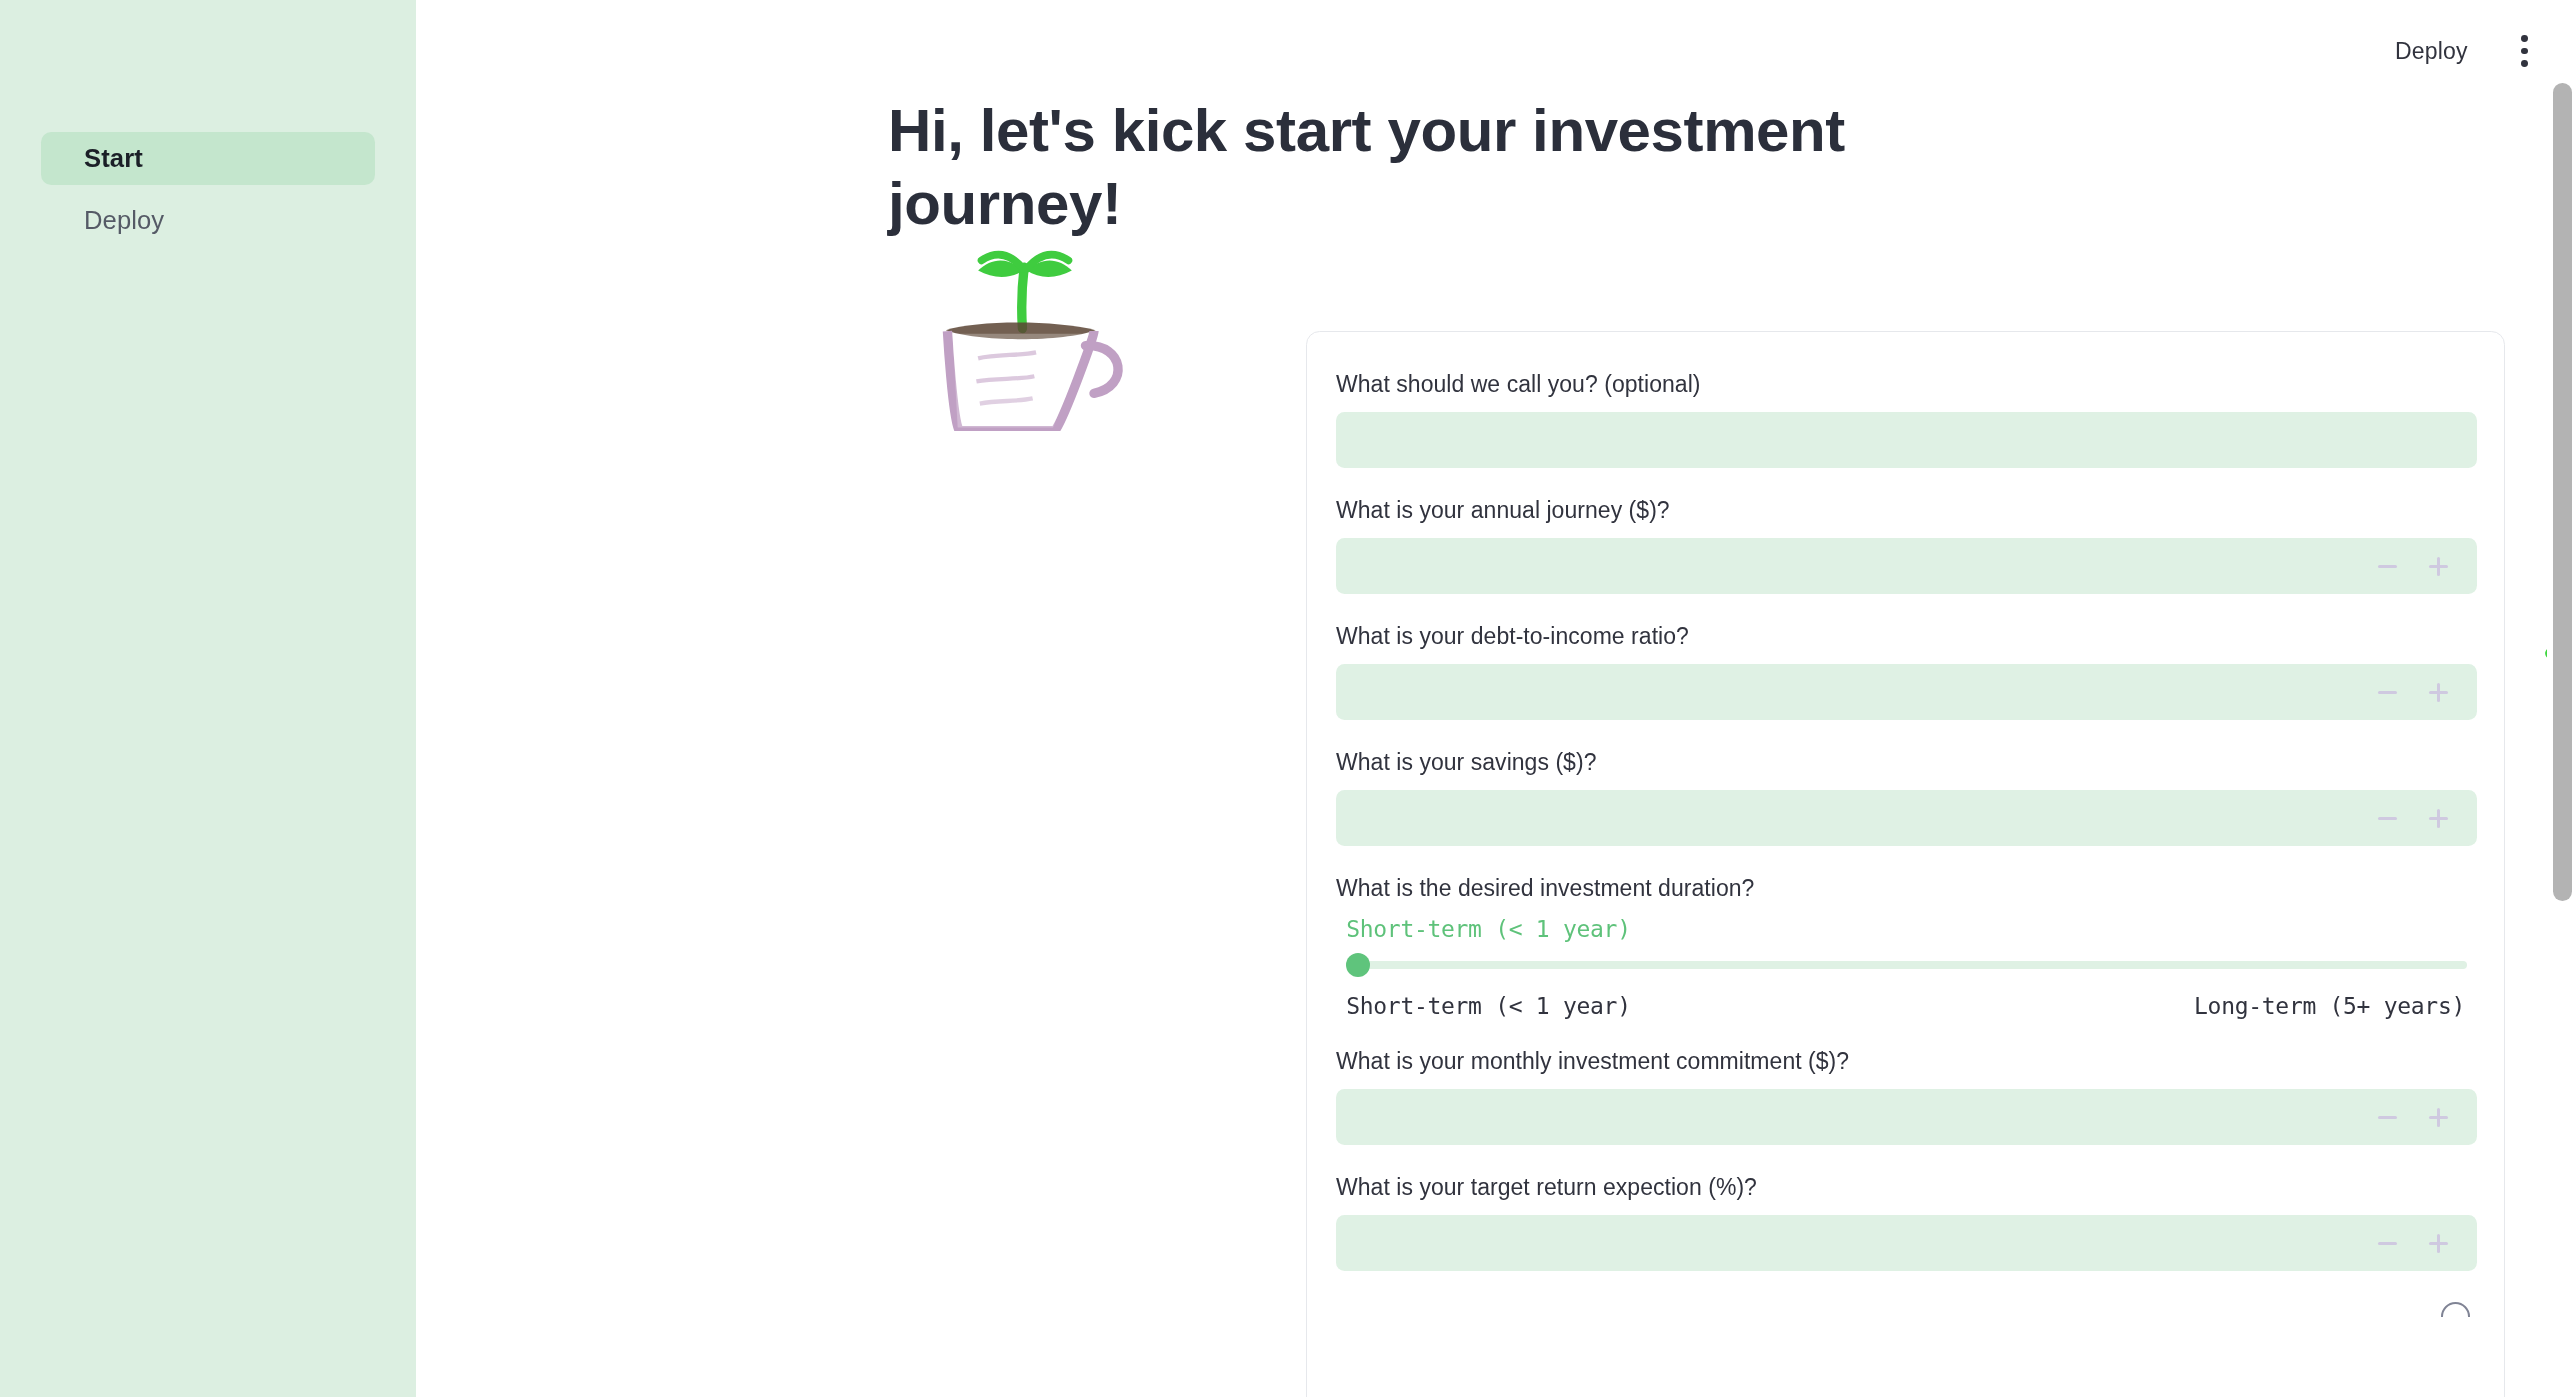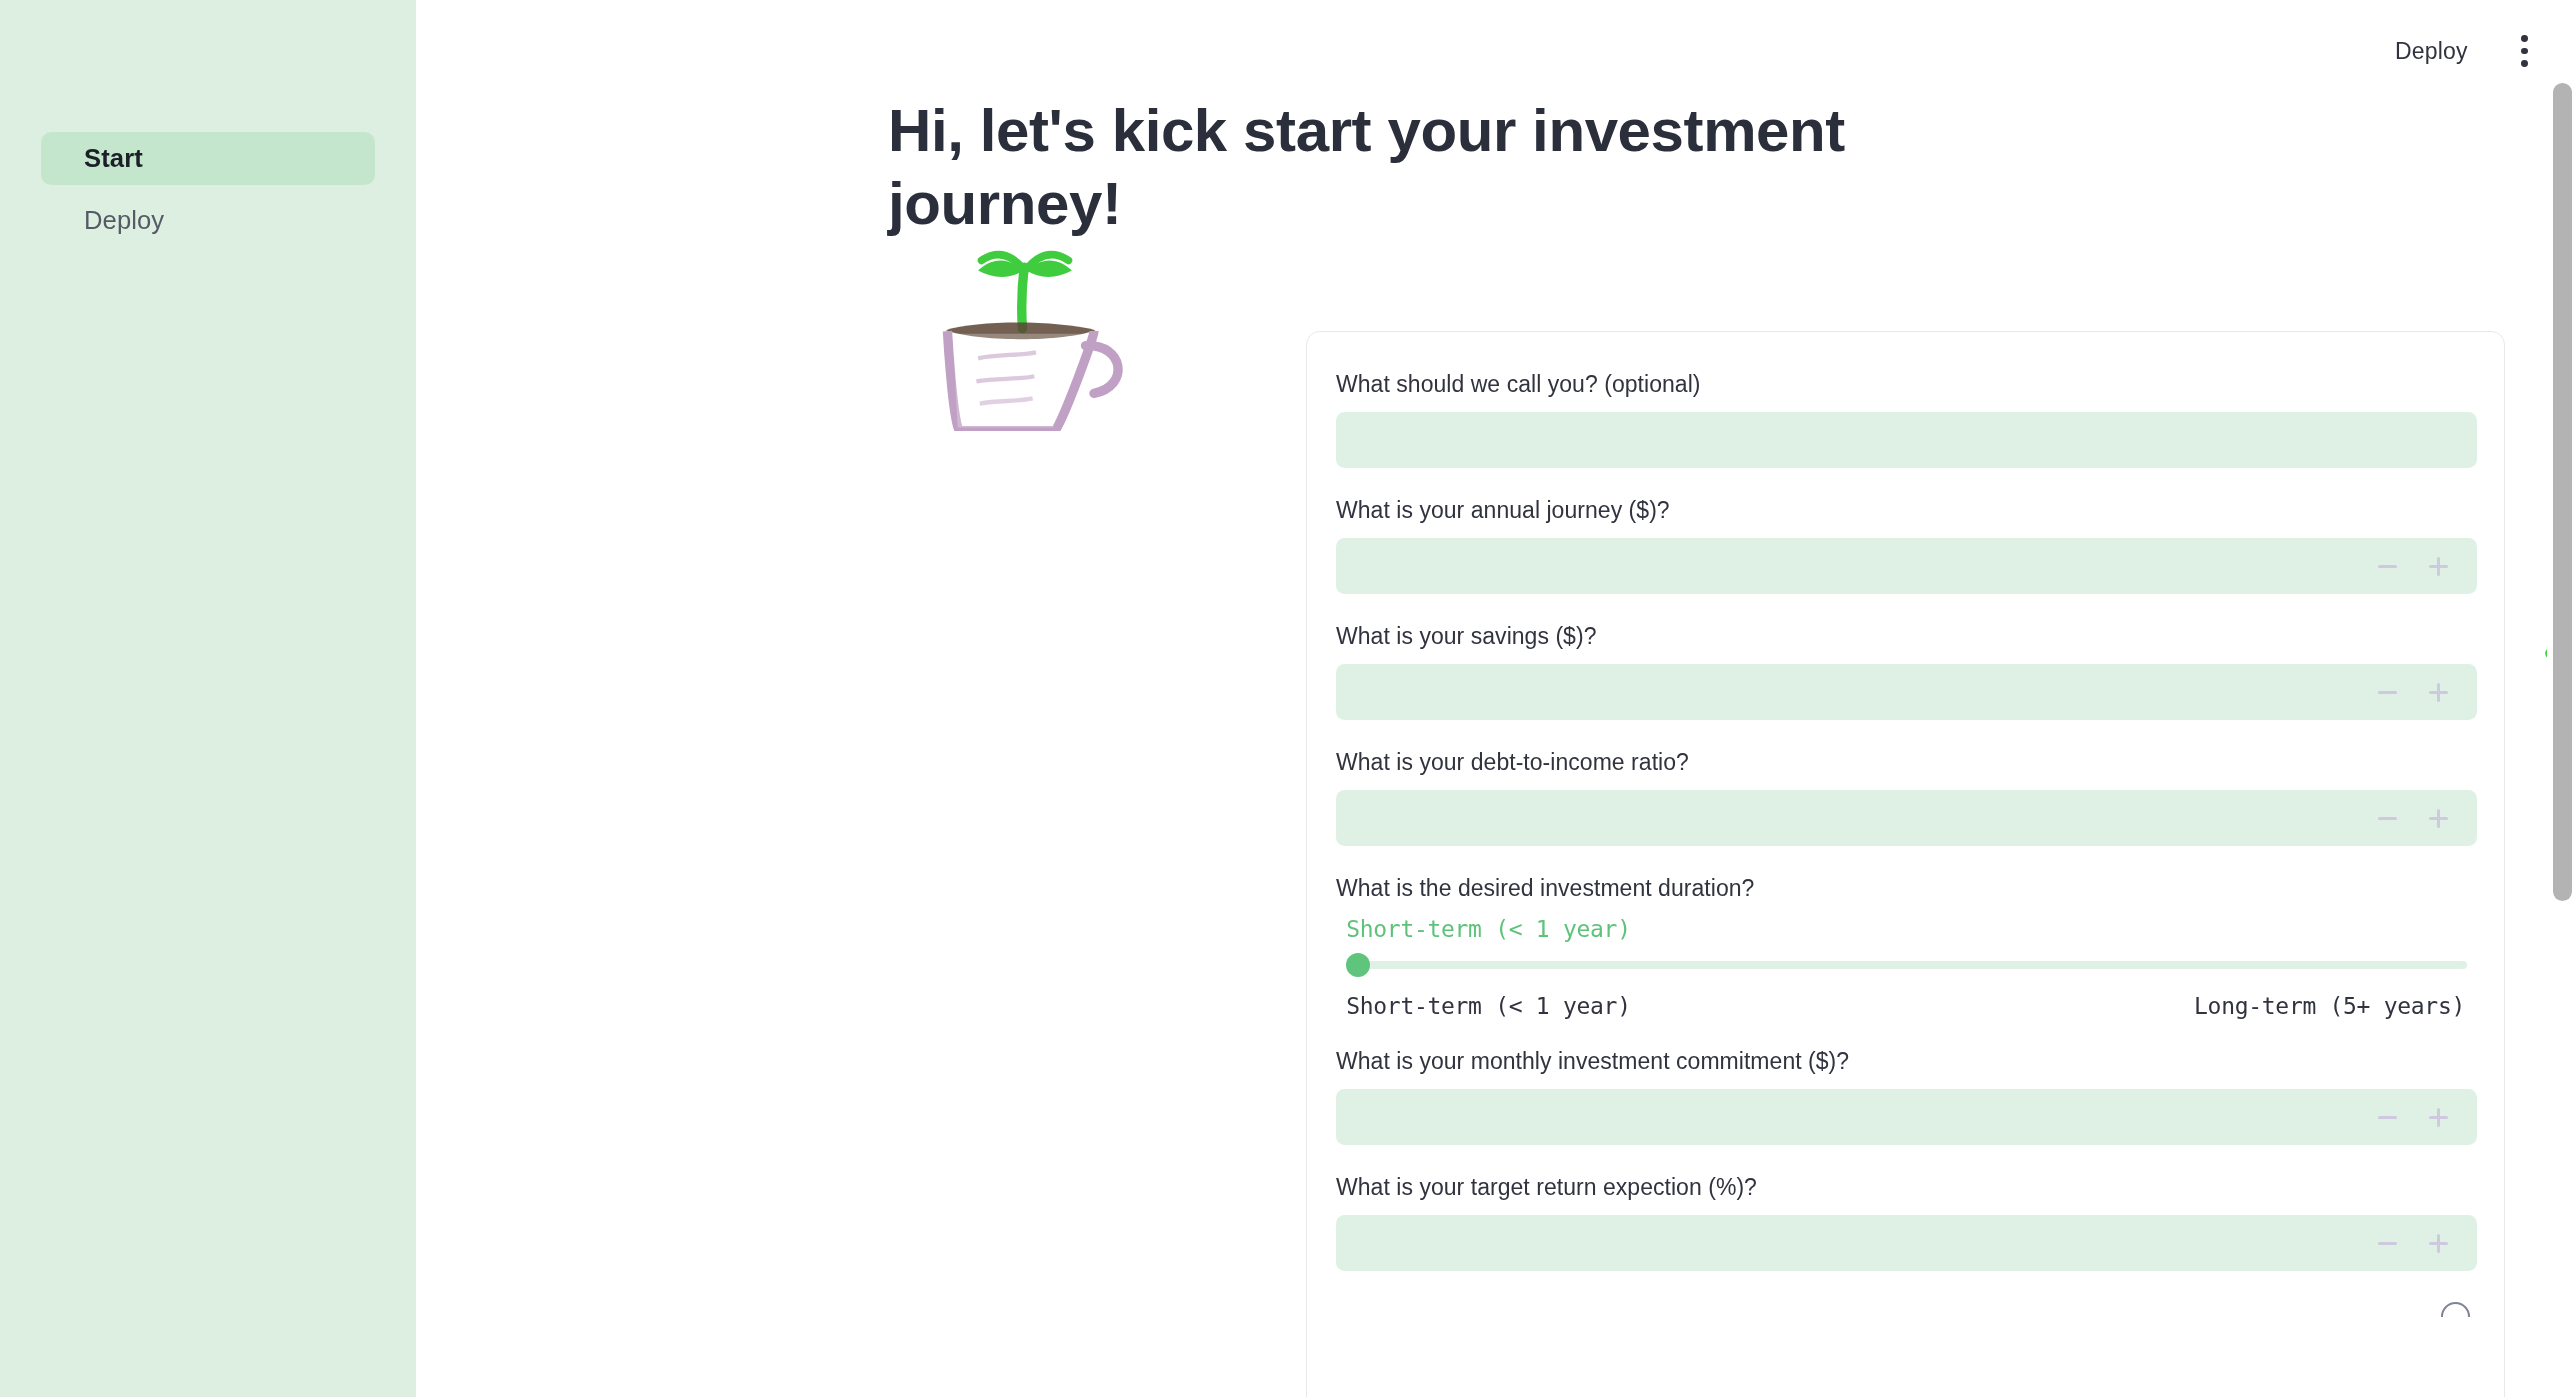--- a/index.html
+++ b/index.html
@@ -412,32 +412,32 @@
         <div class="input-shell">
           <input type="text" value="" placeholder="" style="">
           <div class="stepper">
             <button class="step-btn minus"></button>
             <button class="step-btn plus"></button>
           </div>
         </div>
       </div>
 
       <div class="field">
-        <div class="field-label">What is your savings ($)?</div>
+        <div class="field-label">What is your debt-to-income ratio?</div>
         <div class="input-shell">
           <input type="text" value="" placeholder="" style="">
           <div class="stepper">
             <button class="step-btn minus"></button>
             <button class="step-btn plus"></button>
           </div>
         </div>
       </div>
 
       <div class="field">
-        <div class="field-label">What is your debt-to-income ratio?</div>
+        <div class="field-label">What is your savings ($)?</div>
         <div class="input-shell">
           <input type="text" value="" placeholder="" style="">
           <div class="stepper">
             <button class="step-btn minus"></button>
             <button class="step-btn plus"></button>
           </div>
         </div>
       </div>
 
       <div class="field">

